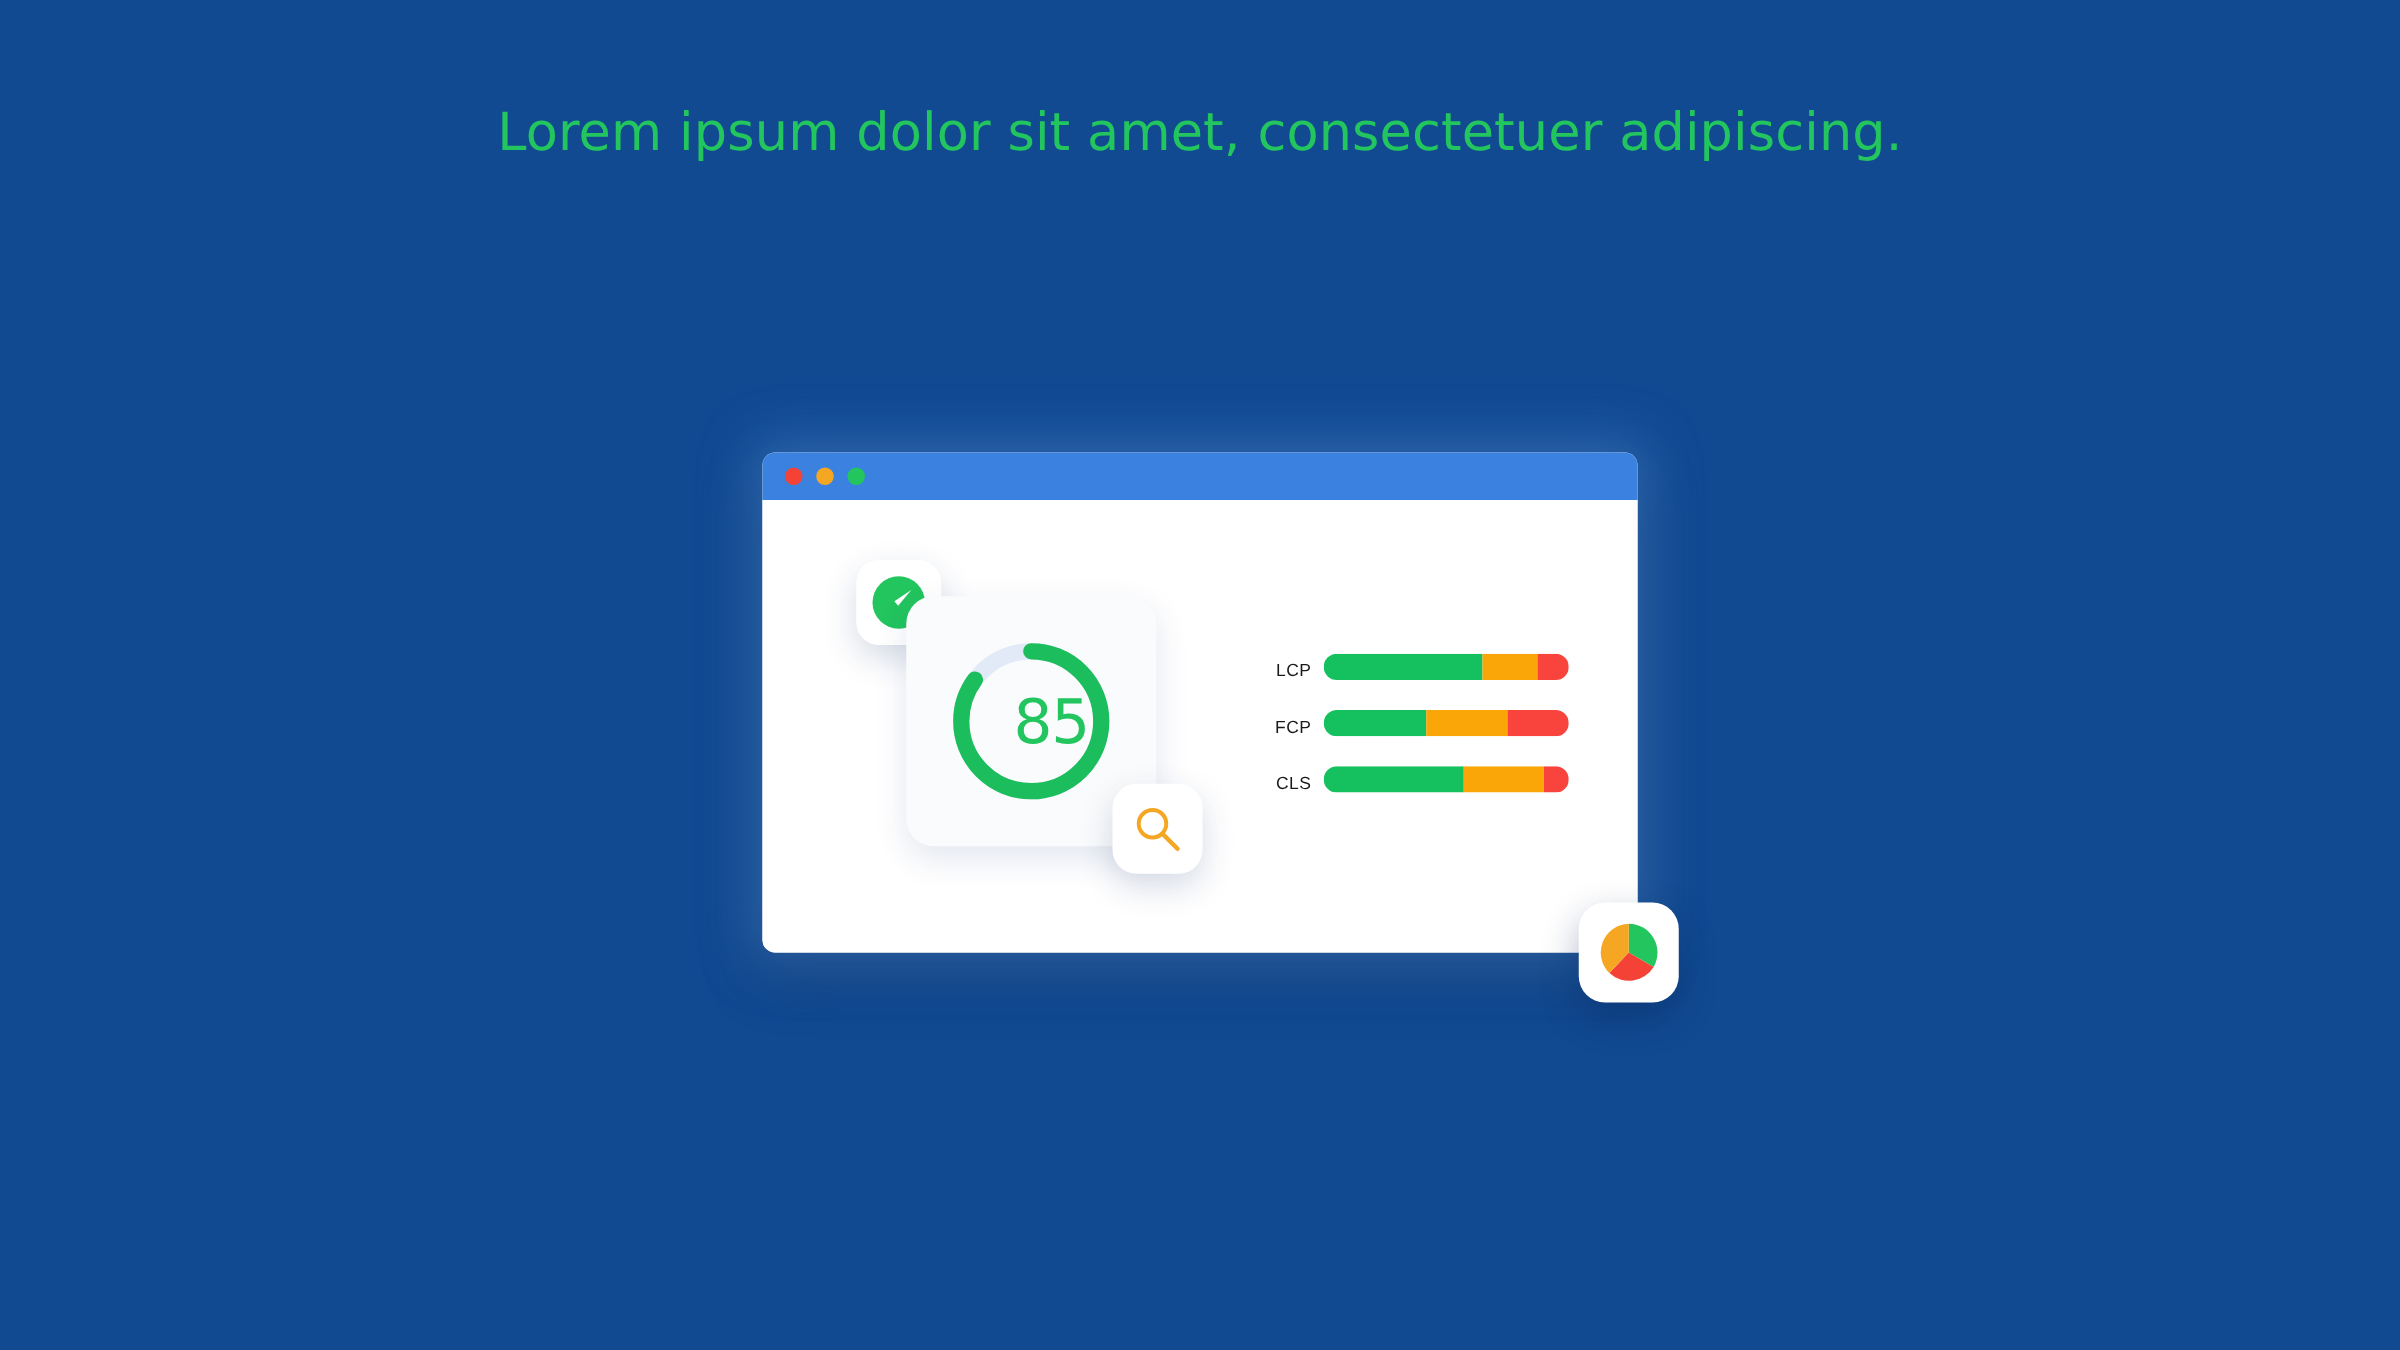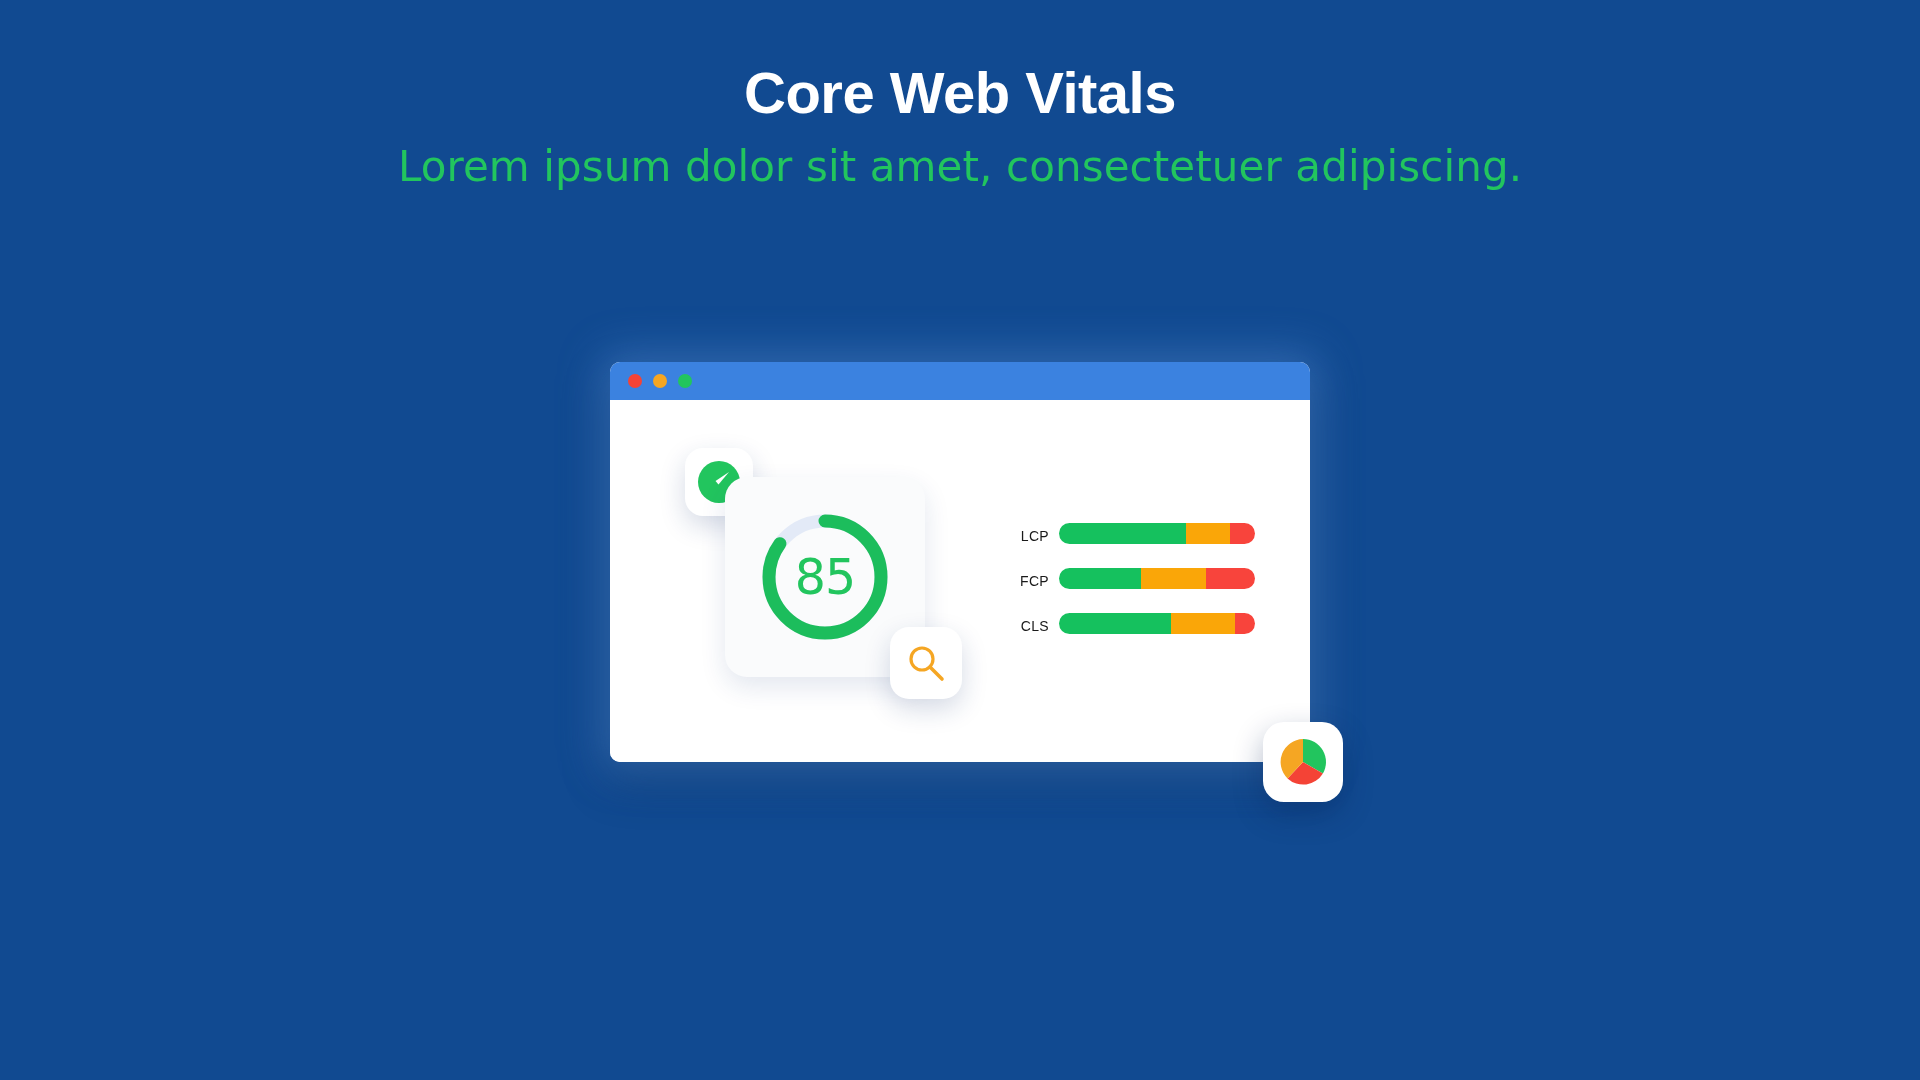--- a/index.html
+++ b/index.html
@@ -104,21 +104,21 @@
   }
   .gauge-wrap {
     position: absolute;
     left: 32px;
     top: 32px;
     width: 136px;
     height: 136px;
   }
   .gauge-value {
     position: absolute;
-    left: 0;
+    left: 16px;
     top: 0;
     width: 136px;
     height: 136px;
     display: flex;
     align-items: center;
     justify-content: center;
     font-size: 49px;
     color: #22c55e;
     font-family: "DejaVu Sans", sans-serif;
     letter-spacing: -1px;
@@ -193,21 +193,20 @@
     box-shadow: 0 12px 30px rgba(8,35,85,0.32);
     display: flex;
     align-items: center;
     justify-content: center;
   }
 </style>
 </head>
 <body>
 
 <div class="header">
-  <h1 class="page-title">Core Web Vitals</h1>
   <p class="page-subtitle">Lorem ipsum dolor sit amet, consectetuer adipiscing.</p>
 </div>
 
 <div class="browser-window">
 
   <div class="browser-titlebar">
     <span class="dot dot-red"></span>
     <span class="dot dot-amber"></span>
     <span class="dot dot-green"></span>
   </div>

